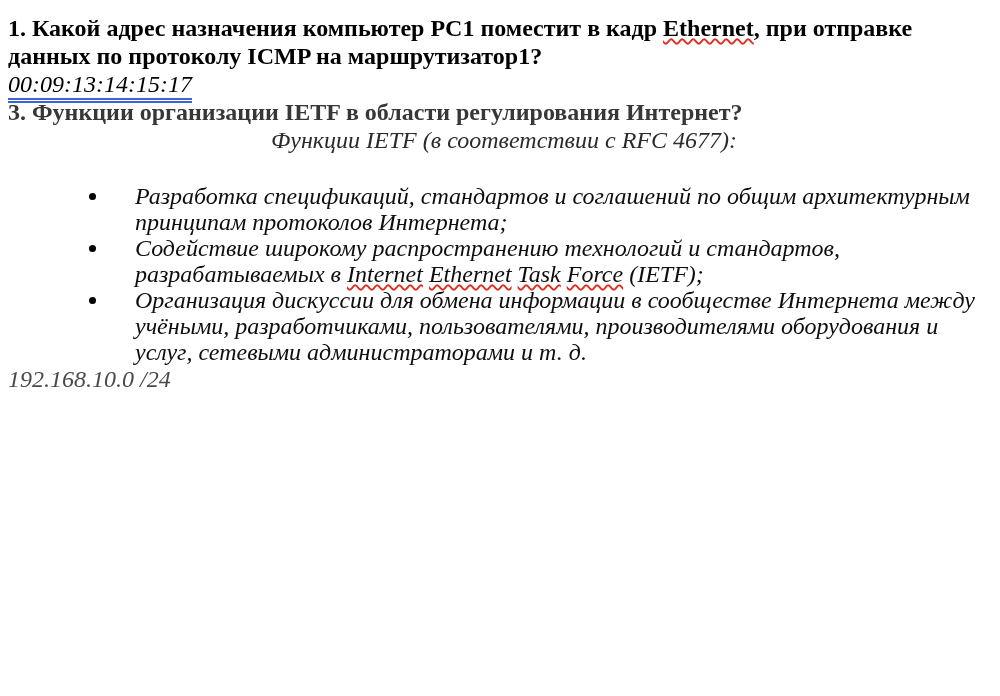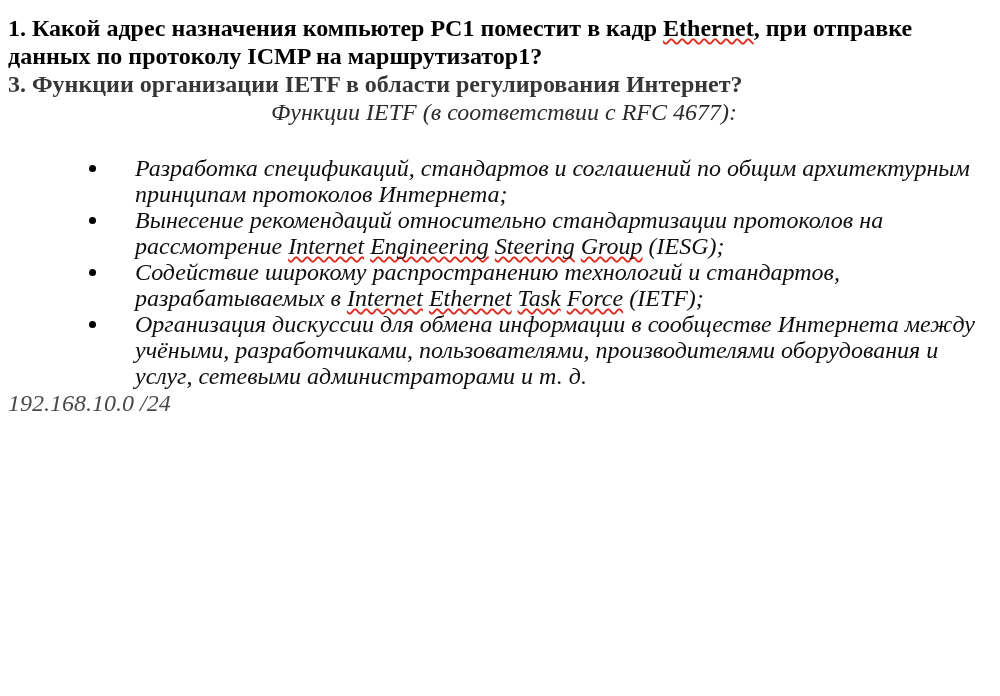--- a/index.html
+++ b/index.html
@@ -83,28 +83,30 @@
     background:#000;
   }
 </style>
 </head>
 <body>
 
 <div class="page">
 
   <p class="q q1"><span>1. Какой адрес назначения компьютер PC1 поместит в кадр </span><span class="spell">Ethernet</span><span>, при отправке данных по протоколу ICMP на маршрутизатор1?</span></p>
 
+  <p class="answer a1">
+    <span class="grammar">00:09:13:14:15:17</span>
+  </p>
 
   <p class="q q2">3. Функции организации IETF в области регулирования Интернет?</p>
 
   <p class="intro">Функции IETF (в соответствии с RFC 4677):</p>
 
   <ul class="flist">
       <li><span>Разработка спецификаций, стандартов и соглашений по общим архитектурным принципам протоколов Интернета;</span></li>
-      <li><span>Вынесение рекомендаций относительно стандартизации протоколов на рассмотрение </span><span class="spell">Internet</span><span> </span><span class="spell">Engineering</span><span> </span><span class="spell">Steering</span><span> </span><span class="spell">Group</span><span> (IESG);</span></li>
       <li><span>Содействие широкому распространению технологий и стандартов, разрабатываемых в </span><span class="spell">Internet</span><span> </span><span class="spell">Ethernet</span><span> </span><span class="spell">Task</span><span> </span><span class="spell">Force</span><span> (IETF);</span></li>
       <li><span>Организация дискуссии для обмена информации в сообществе Интернета между учёными, разработчиками, пользователями, производителями оборудования и услуг, сетевыми администраторами и т. д.</span></li>
     </ul>
 
 
   <p class="answer a3">192.168.10.0 /24</p>
 
 </div>
 
 </body></html>

